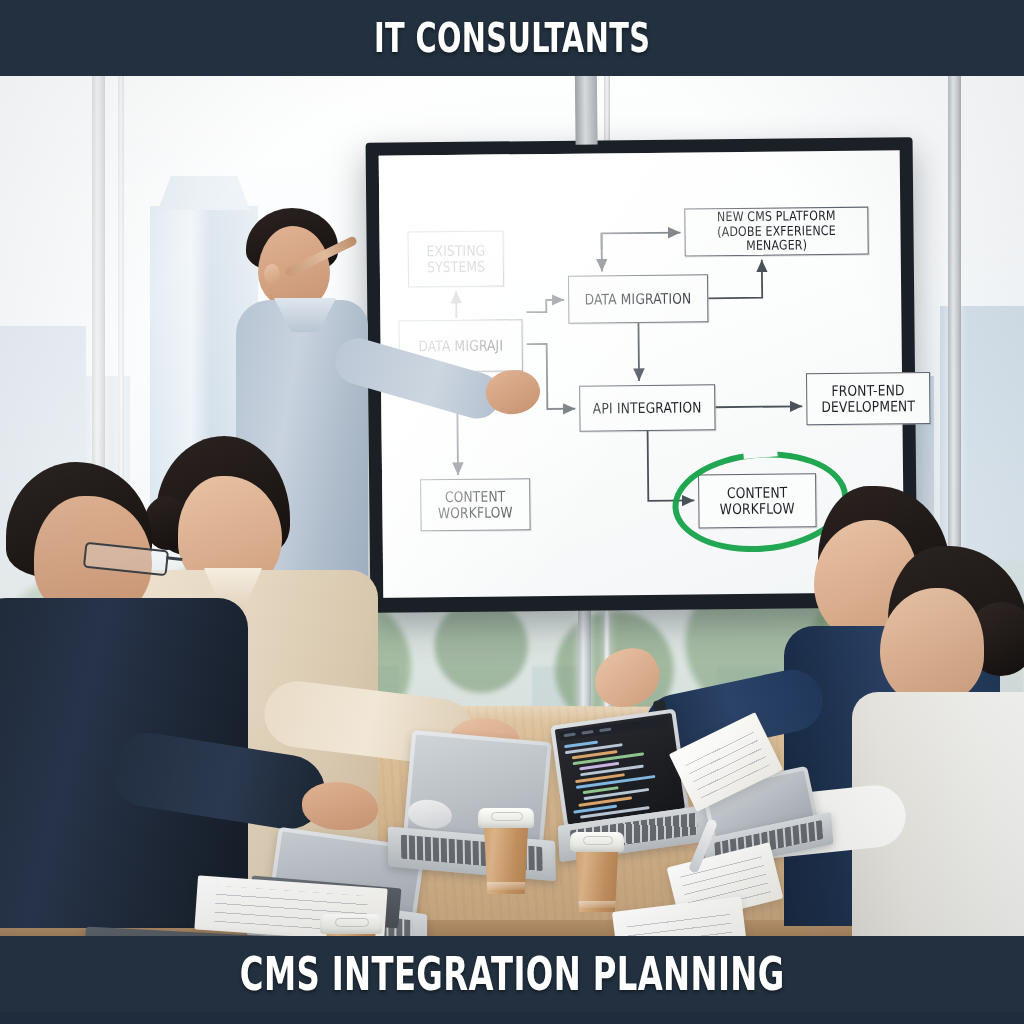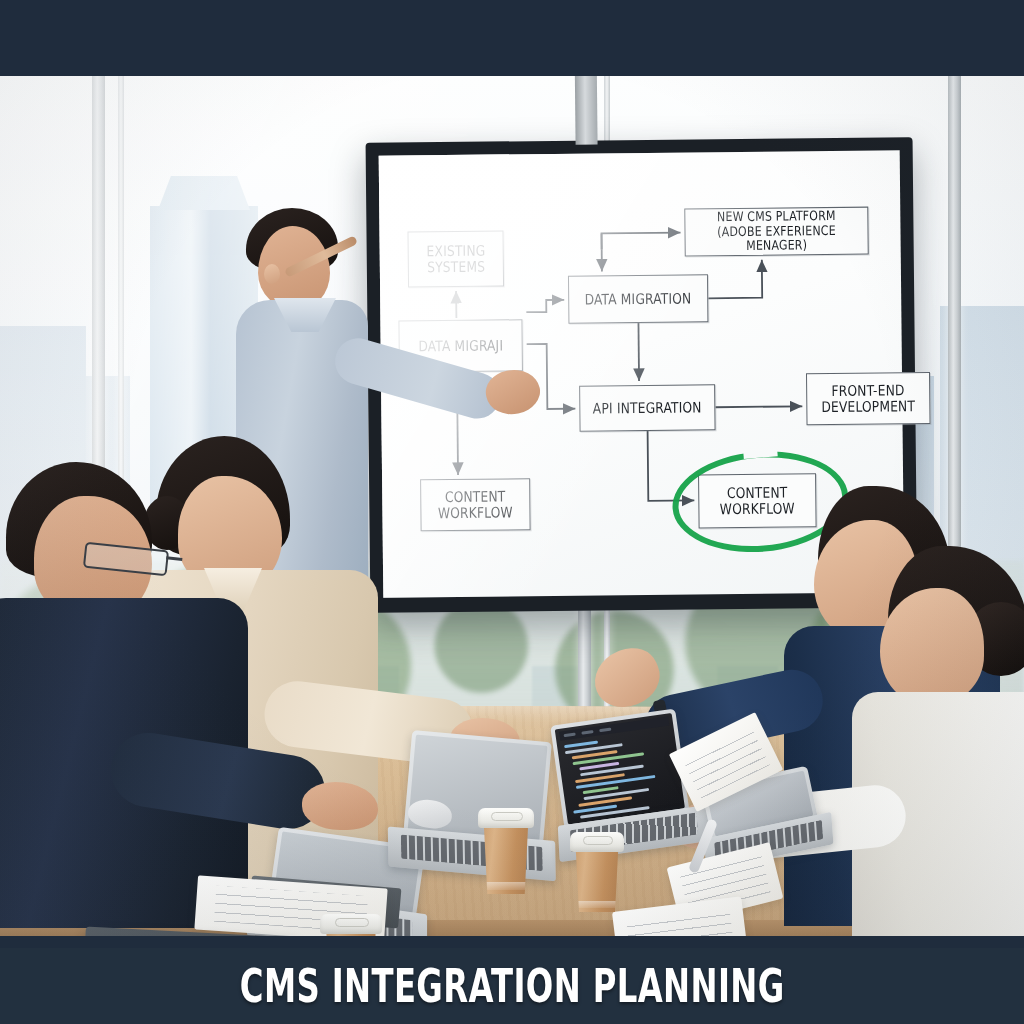--- a/index.html
+++ b/index.html
@@ -9,21 +9,21 @@
   #stage { position:relative; width:1024px; height:1024px; overflow:hidden; }
 
   
   .banner {
     position:absolute; left:0; width:1024px;
     background:#22303f;
     display:flex; align-items:center; justify-content:center;
     z-index:60;
   }
   #header-banner { top:0; height:76px; }
-  #footer-banner { bottom:0; height:76px; }
+  #footer-banner { bottom:12px; height:76px; }
   .banner-text {
     color:#ffffff;
     font-family:"Liberation Sans Narrow","DejaVu Sans Condensed","Liberation Sans",sans-serif;
     font-weight:700;
     letter-spacing:.5px;
     transform:scaleX(.78);
     white-space:nowrap;
     text-shadow:0 2px 4px rgba(0,0,0,.45);
   }
   #header-banner .banner-text { font-size:41px; }
@@ -497,20 +497,23 @@
   #photo-vignette{
     position:absolute; inset:0; z-index:50; pointer-events:none;
     background:radial-gradient(ellipse at 50% 42%, rgba(255,255,255,0) 52%, rgba(40,52,66,.10) 100%);
   }
 </style>
 </head>
 <body>
 
 <div id="stage">
 
+  <div id="header-banner" class="banner">
+    <div class="banner-text">IT CONSULTANTS</div>
+  </div>
 
   <div id="photo">
 
     <div class="sky">
       <div class="tower"></div>
       <div class="bldg t2" style="left:0px;   top:250px; width:86px;  height:300px;"></div>
       <div class="bldg" style="left:60px;  top:300px; width:70px;  height:250px;"></div>
       <div class="bldg t3" style="left:280px; top:290px; width:60px;  height:260px;"></div>
       <div class="bldg" style="left:940px; top:230px; width:84px;  height:320px;"></div>
       <div class="bldg t2" style="left:880px; top:300px; width:54px;  height:250px;"></div>

